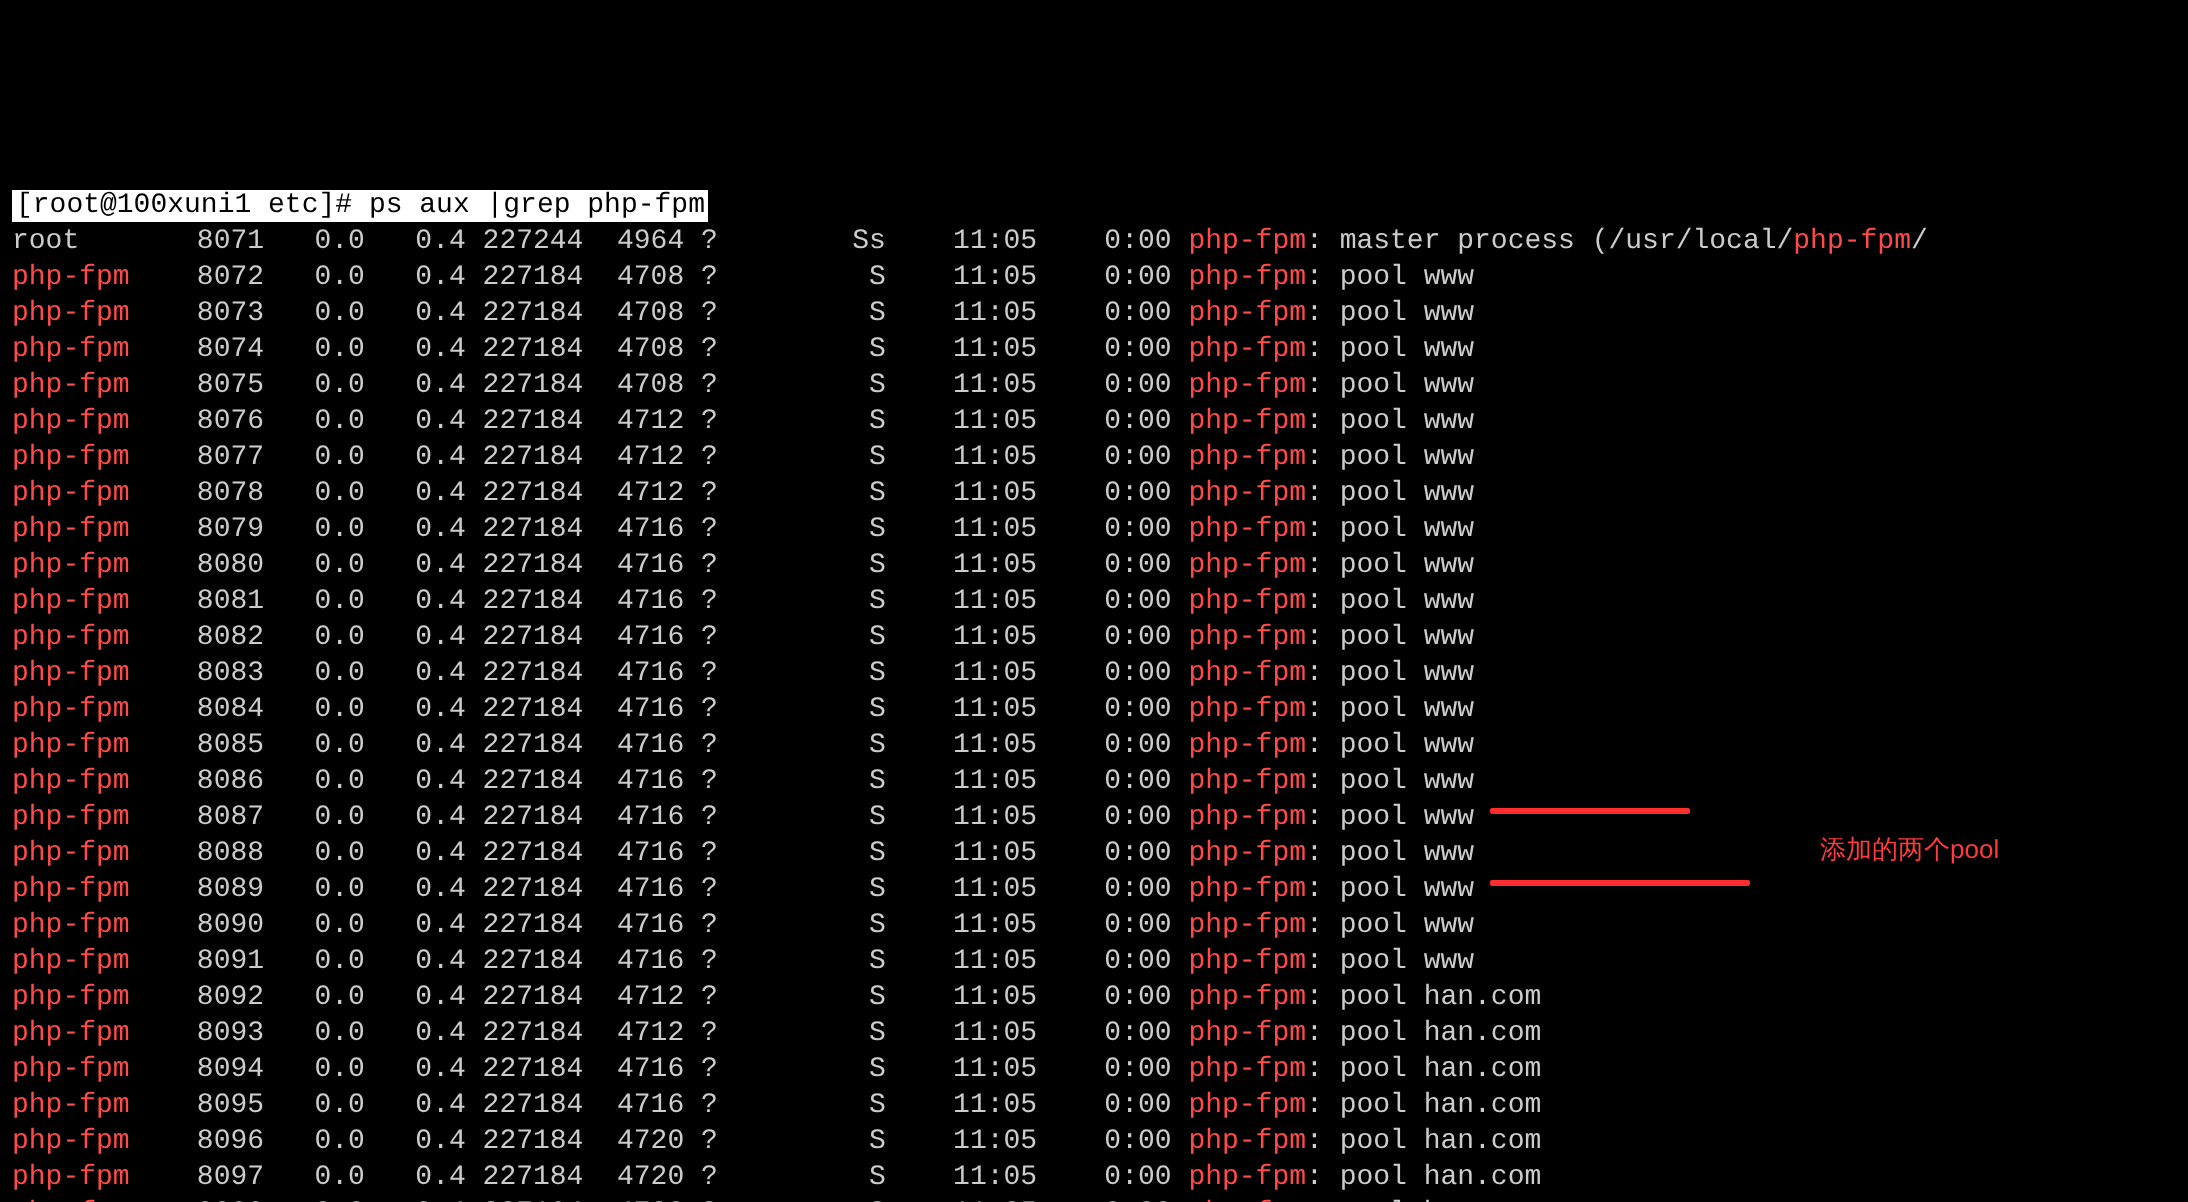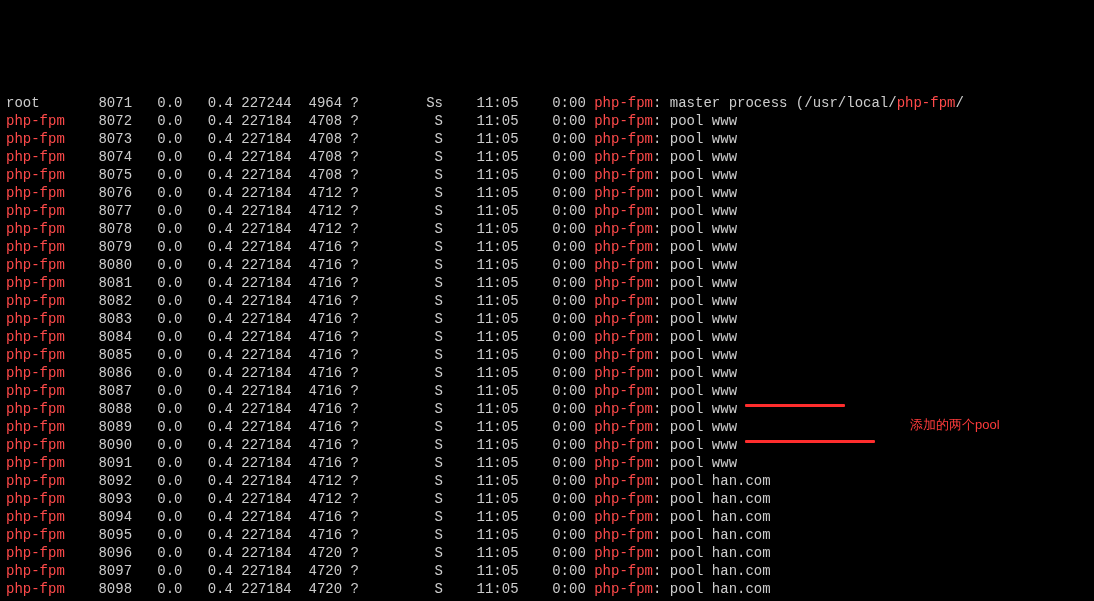--- a/index.html
+++ b/index.html
@@ -45,20 +45,21 @@
   #rows {
     position: relative;
   }
 </style>
 </head>
 <body>
 
 
 
 <div class="term">
+<span class="prompt-line"><span class="cmd-box"><span>[root@100xuni1 etc]# </span><span>ps aux |grep php-fpm</span></span></span>
 <div id="rows"><div><span class="gray">root     </span><span class="gray">  8071</span><span class="gray">   0.0</span><span class="gray">   0.4</span><span class="gray"> 227244</span><span class="gray">  4964</span><span class="gray"> ?</span><span class="gray">        Ss</span><span class="gray">    11:05</span><span class="gray">    0:00 </span><span class="red-bold">php-fpm</span><span class="gray">: master process (/usr/local/</span><span class="red-bold">php-fpm</span><span class="gray">/</span></div><div><span class="red-bold">php-fpm  </span><span class="gray">  8072</span><span class="gray">   0.0</span><span class="gray">   0.4</span><span class="gray"> 227184</span><span class="gray">  4708</span><span class="gray"> ?</span><span class="gray">         S</span><span class="gray">    11:05</span><span class="gray">    0:00 </span><span class="red-bold">php-fpm</span><span class="gray">: pool www</span></div><div><span class="red-bold">php-fpm  </span><span class="gray">  8073</span><span class="gray">   0.0</span><span class="gray">   0.4</span><span class="gray"> 227184</span><span class="gray">  4708</span><span class="gray"> ?</span><span class="gray">         S</span><span class="gray">    11:05</span><span class="gray">    0:00 </span><span class="red-bold">php-fpm</span><span class="gray">: pool www</span></div><div><span class="red-bold">php-fpm  </span><span class="gray">  8074</span><span class="gray">   0.0</span><span class="gray">   0.4</span><span class="gray"> 227184</span><span class="gray">  4708</span><span class="gray"> ?</span><span class="gray">         S</span><span class="gray">    11:05</span><span class="gray">    0:00 </span><span class="red-bold">php-fpm</span><span class="gray">: pool www</span></div><div><span class="red-bold">php-fpm  </span><span class="gray">  8075</span><span class="gray">   0.0</span><span class="gray">   0.4</span><span class="gray"> 227184</span><span class="gray">  4708</span><span class="gray"> ?</span><span class="gray">         S</span><span class="gray">    11:05</span><span class="gray">    0:00 </span><span class="red-bold">php-fpm</span><span class="gray">: pool www</span></div><div><span class="red-bold">php-fpm  </span><span class="gray">  8076</span><span class="gray">   0.0</span><span class="gray">   0.4</span><span class="gray"> 227184</span><span class="gray">  4712</span><span class="gray"> ?</span><span class="gray">         S</span><span class="gray">    11:05</span><span class="gray">    0:00 </span><span class="red-bold">php-fpm</span><span class="gray">: pool www</span></div><div><span class="red-bold">php-fpm  </span><span class="gray">  8077</span><span class="gray">   0.0</span><span class="gray">   0.4</span><span class="gray"> 227184</span><span class="gray">  4712</span><span class="gray"> ?</span><span class="gray">         S</span><span class="gray">    11:05</span><span class="gray">    0:00 </span><span class="red-bold">php-fpm</span><span class="gray">: pool www</span></div><div><span class="red-bold">php-fpm  </span><span class="gray">  8078</span><span class="gray">   0.0</span><span class="gray">   0.4</span><span class="gray"> 227184</span><span class="gray">  4712</span><span class="gray"> ?</span><span class="gray">         S</span><span class="gray">    11:05</span><span class="gray">    0:00 </span><span class="red-bold">php-fpm</span><span class="gray">: pool www</span></div><div><span class="red-bold">php-fpm  </span><span class="gray">  8079</span><span class="gray">   0.0</span><span class="gray">   0.4</span><span class="gray"> 227184</span><span class="gray">  4716</span><span class="gray"> ?</span><span class="gray">         S</span><span class="gray">    11:05</span><span class="gray">    0:00 </span><span class="red-bold">php-fpm</span><span class="gray">: pool www</span></div><div><span class="red-bold">php-fpm  </span><span class="gray">  8080</span><span class="gray">   0.0</span><span class="gray">   0.4</span><span class="gray"> 227184</span><span class="gray">  4716</span><span class="gray"> ?</span><span class="gray">         S</span><span class="gray">    11:05</span><span class="gray">    0:00 </span><span class="red-bold">php-fpm</span><span class="gray">: pool www</span></div><div><span class="red-bold">php-fpm  </span><span class="gray">  8081</span><span class="gray">   0.0</span><span class="gray">   0.4</span><span class="gray"> 227184</span><span class="gray">  4716</span><span class="gray"> ?</span><span class="gray">         S</span><span class="gray">    11:05</span><span class="gray">    0:00 </span><span class="red-bold">php-fpm</span><span class="gray">: pool www</span></div><div><span class="red-bold">php-fpm  </span><span class="gray">  8082</span><span class="gray">   0.0</span><span class="gray">   0.4</span><span class="gray"> 227184</span><span class="gray">  4716</span><span class="gray"> ?</span><span class="gray">         S</span><span class="gray">    11:05</span><span class="gray">    0:00 </span><span class="red-bold">php-fpm</span><span class="gray">: pool www</span></div><div><span class="red-bold">php-fpm  </span><span class="gray">  8083</span><span class="gray">   0.0</span><span class="gray">   0.4</span><span class="gray"> 227184</span><span class="gray">  4716</span><span class="gray"> ?</span><span class="gray">         S</span><span class="gray">    11:05</span><span class="gray">    0:00 </span><span class="red-bold">php-fpm</span><span class="gray">: pool www</span></div><div><span class="red-bold">php-fpm  </span><span class="gray">  8084</span><span class="gray">   0.0</span><span class="gray">   0.4</span><span class="gray"> 227184</span><span class="gray">  4716</span><span class="gray"> ?</span><span class="gray">         S</span><span class="gray">    11:05</span><span class="gray">    0:00 </span><span class="red-bold">php-fpm</span><span class="gray">: pool www</span></div><div><span class="red-bold">php-fpm  </span><span class="gray">  8085</span><span class="gray">   0.0</span><span class="gray">   0.4</span><span class="gray"> 227184</span><span class="gray">  4716</span><span class="gray"> ?</span><span class="gray">         S</span><span class="gray">    11:05</span><span class="gray">    0:00 </span><span class="red-bold">php-fpm</span><span class="gray">: pool www</span></div><div><span class="red-bold">php-fpm  </span><span class="gray">  8086</span><span class="gray">   0.0</span><span class="gray">   0.4</span><span class="gray"> 227184</span><span class="gray">  4716</span><span class="gray"> ?</span><span class="gray">         S</span><span class="gray">    11:05</span><span class="gray">    0:00 </span><span class="red-bold">php-fpm</span><span class="gray">: pool www</span></div><div><span class="red-bold">php-fpm  </span><span class="gray">  8087</span><span class="gray">   0.0</span><span class="gray">   0.4</span><span class="gray"> 227184</span><span class="gray">  4716</span><span class="gray"> ?</span><span class="gray">         S</span><span class="gray">    11:05</span><span class="gray">    0:00 </span><span class="red-bold">php-fpm</span><span class="gray">: pool www</span></div><div><span class="red-bold">php-fpm  </span><span class="gray">  8088</span><span class="gray">   0.0</span><span class="gray">   0.4</span><span class="gray"> 227184</span><span class="gray">  4716</span><span class="gray"> ?</span><span class="gray">         S</span><span class="gray">    11:05</span><span class="gray">    0:00 </span><span class="red-bold">php-fpm</span><span class="gray">: pool www</span></div><div><span class="red-bold">php-fpm  </span><span class="gray">  8089</span><span class="gray">   0.0</span><span class="gray">   0.4</span><span class="gray"> 227184</span><span class="gray">  4716</span><span class="gray"> ?</span><span class="gray">         S</span><span class="gray">    11:05</span><span class="gray">    0:00 </span><span class="red-bold">php-fpm</span><span class="gray">: pool www</span></div><div><span class="red-bold">php-fpm  </span><span class="gray">  8090</span><span class="gray">   0.0</span><span class="gray">   0.4</span><span class="gray"> 227184</span><span class="gray">  4716</span><span class="gray"> ?</span><span class="gray">         S</span><span class="gray">    11:05</span><span class="gray">    0:00 </span><span class="red-bold">php-fpm</span><span class="gray">: pool www</span></div><div><span class="red-bold">php-fpm  </span><span class="gray">  8091</span><span class="gray">   0.0</span><span class="gray">   0.4</span><span class="gray"> 227184</span><span class="gray">  4716</span><span class="gray"> ?</span><span class="gray">         S</span><span class="gray">    11:05</span><span class="gray">    0:00 </span><span class="red-bold">php-fpm</span><span class="gray">: pool www</span></div><div><span class="red-bold">php-fpm  </span><span class="gray">  8092</span><span class="gray">   0.0</span><span class="gray">   0.4</span><span class="gray"> 227184</span><span class="gray">  4712</span><span class="gray"> ?</span><span class="gray">         S</span><span class="gray">    11:05</span><span class="gray">    0:00 </span><span class="red-bold">php-fpm</span><span class="gray">: pool han.com</span></div><div><span class="red-bold">php-fpm  </span><span class="gray">  8093</span><span class="gray">   0.0</span><span class="gray">   0.4</span><span class="gray"> 227184</span><span class="gray">  4712</span><span class="gray"> ?</span><span class="gray">         S</span><span class="gray">    11:05</span><span class="gray">    0:00 </span><span class="red-bold">php-fpm</span><span class="gray">: pool han.com</span></div><div><span class="red-bold">php-fpm  </span><span class="gray">  8094</span><span class="gray">   0.0</span><span class="gray">   0.4</span><span class="gray"> 227184</span><span class="gray">  4716</span><span class="gray"> ?</span><span class="gray">         S</span><span class="gray">    11:05</span><span class="gray">    0:00 </span><span class="red-bold">php-fpm</span><span class="gray">: pool han.com</span></div><div><span class="red-bold">php-fpm  </span><span class="gray">  8095</span><span class="gray">   0.0</span><span class="gray">   0.4</span><span class="gray"> 227184</span><span class="gray">  4716</span><span class="gray"> ?</span><span class="gray">         S</span><span class="gray">    11:05</span><span class="gray">    0:00 </span><span class="red-bold">php-fpm</span><span class="gray">: pool han.com</span></div><div><span class="red-bold">php-fpm  </span><span class="gray">  8096</span><span class="gray">   0.0</span><span class="gray">   0.4</span><span class="gray"> 227184</span><span class="gray">  4720</span><span class="gray"> ?</span><span class="gray">         S</span><span class="gray">    11:05</span><span class="gray">    0:00 </span><span class="red-bold">php-fpm</span><span class="gray">: pool han.com</span></div><div><span class="red-bold">php-fpm  </span><span class="gray">  8097</span><span class="gray">   0.0</span><span class="gray">   0.4</span><span class="gray"> 227184</span><span class="gray">  4720</span><span class="gray"> ?</span><span class="gray">         S</span><span class="gray">    11:05</span><span class="gray">    0:00 </span><span class="red-bold">php-fpm</span><span class="gray">: pool han.com</span></div><div><span class="red-bold">php-fpm  </span><span class="gray">  8098</span><span class="gray">   0.0</span><span class="gray">   0.4</span><span class="gray"> 227184</span><span class="gray">  4720</span><span class="gray"> ?</span><span class="gray">         S</span><span class="gray">    11:05</span><span class="gray">    0:00 </span><span class="red-bold">php-fpm</span><span class="gray">: pool han.com</span></div></div>
 </div>
 
 
 <div class="underline-red" style="left:745px; top:404px; width:100px;"></div>
 <div class="underline-red" style="left:745px; top:440px; width:130px;"></div>
 <div class="annot" style="left:910px; top:416px;">添加的两个pool</div>
 
 
 

